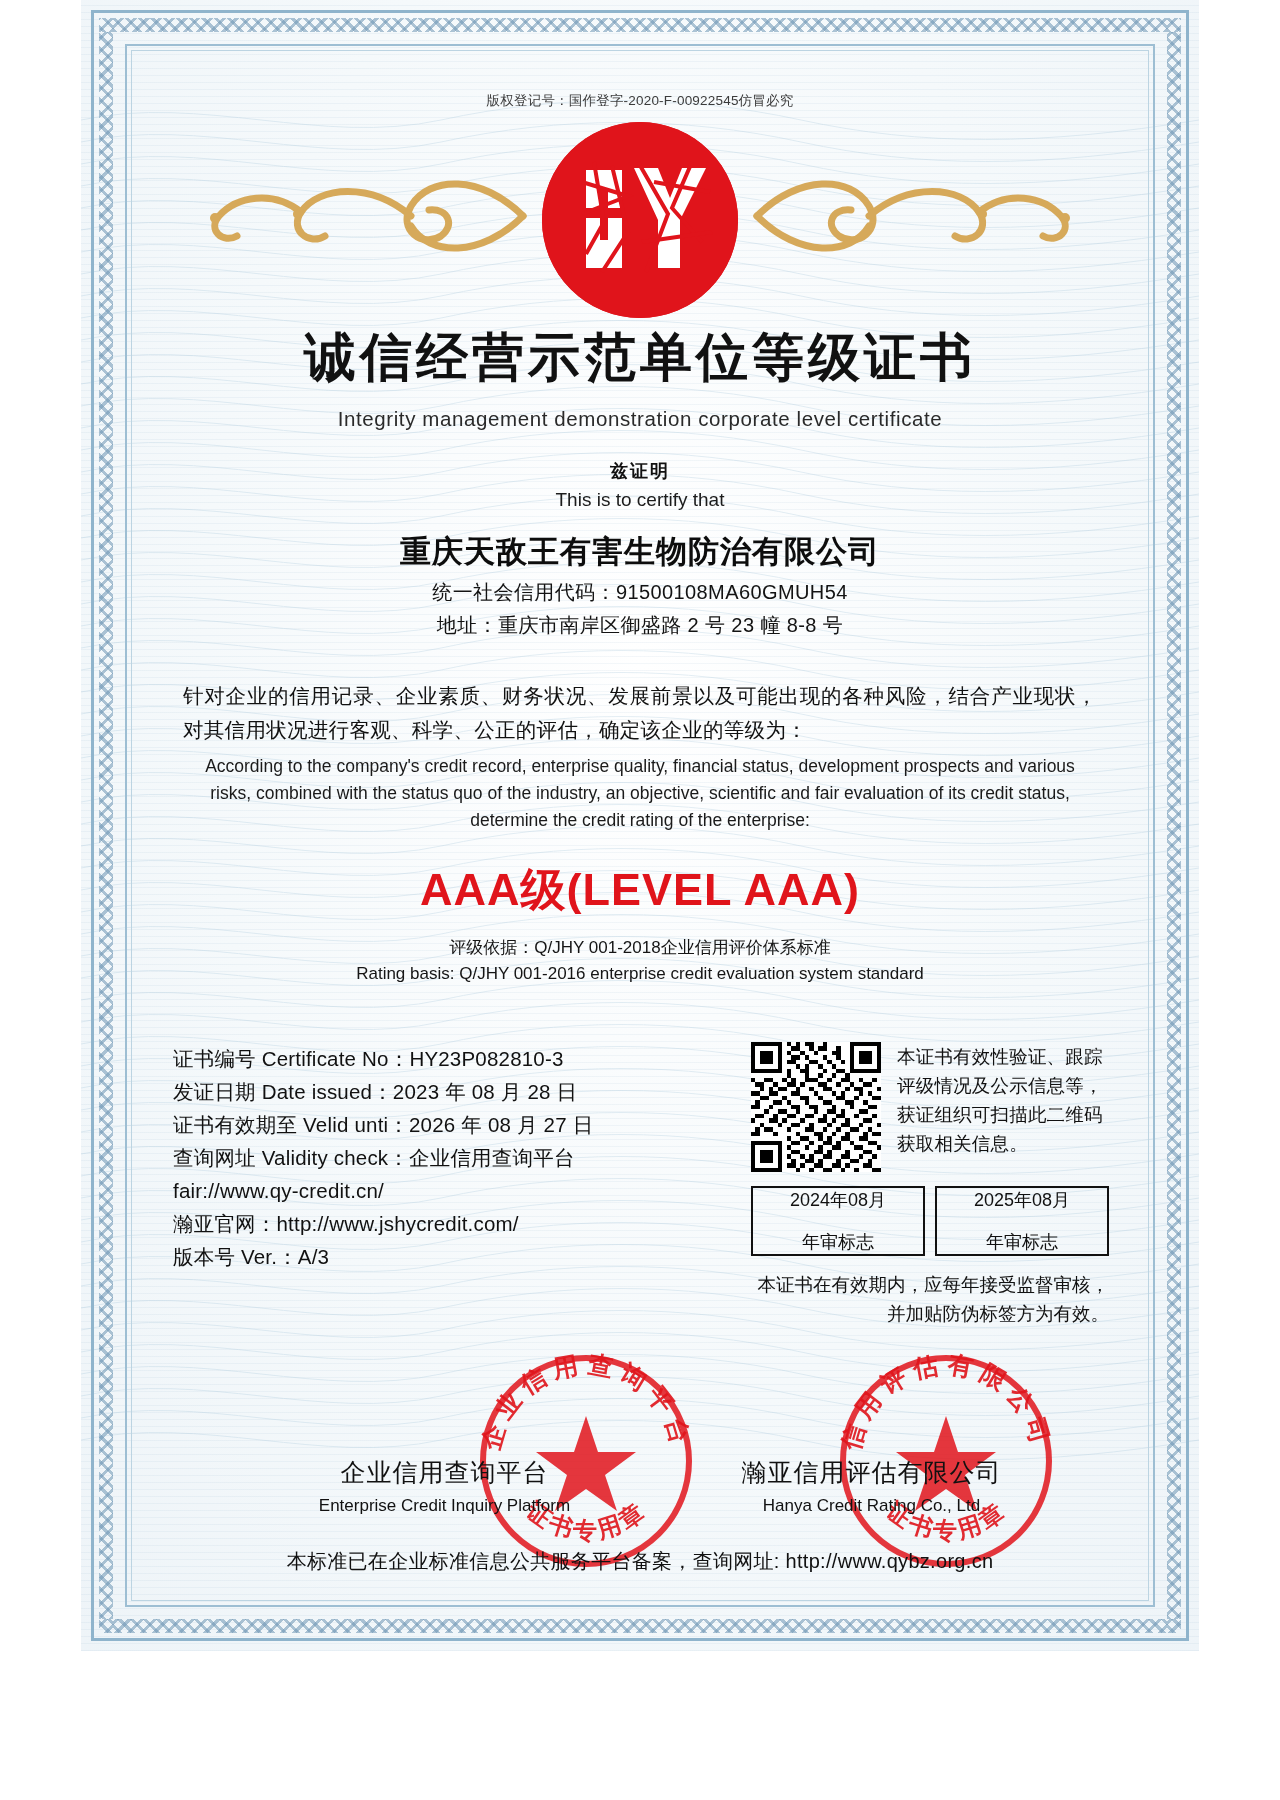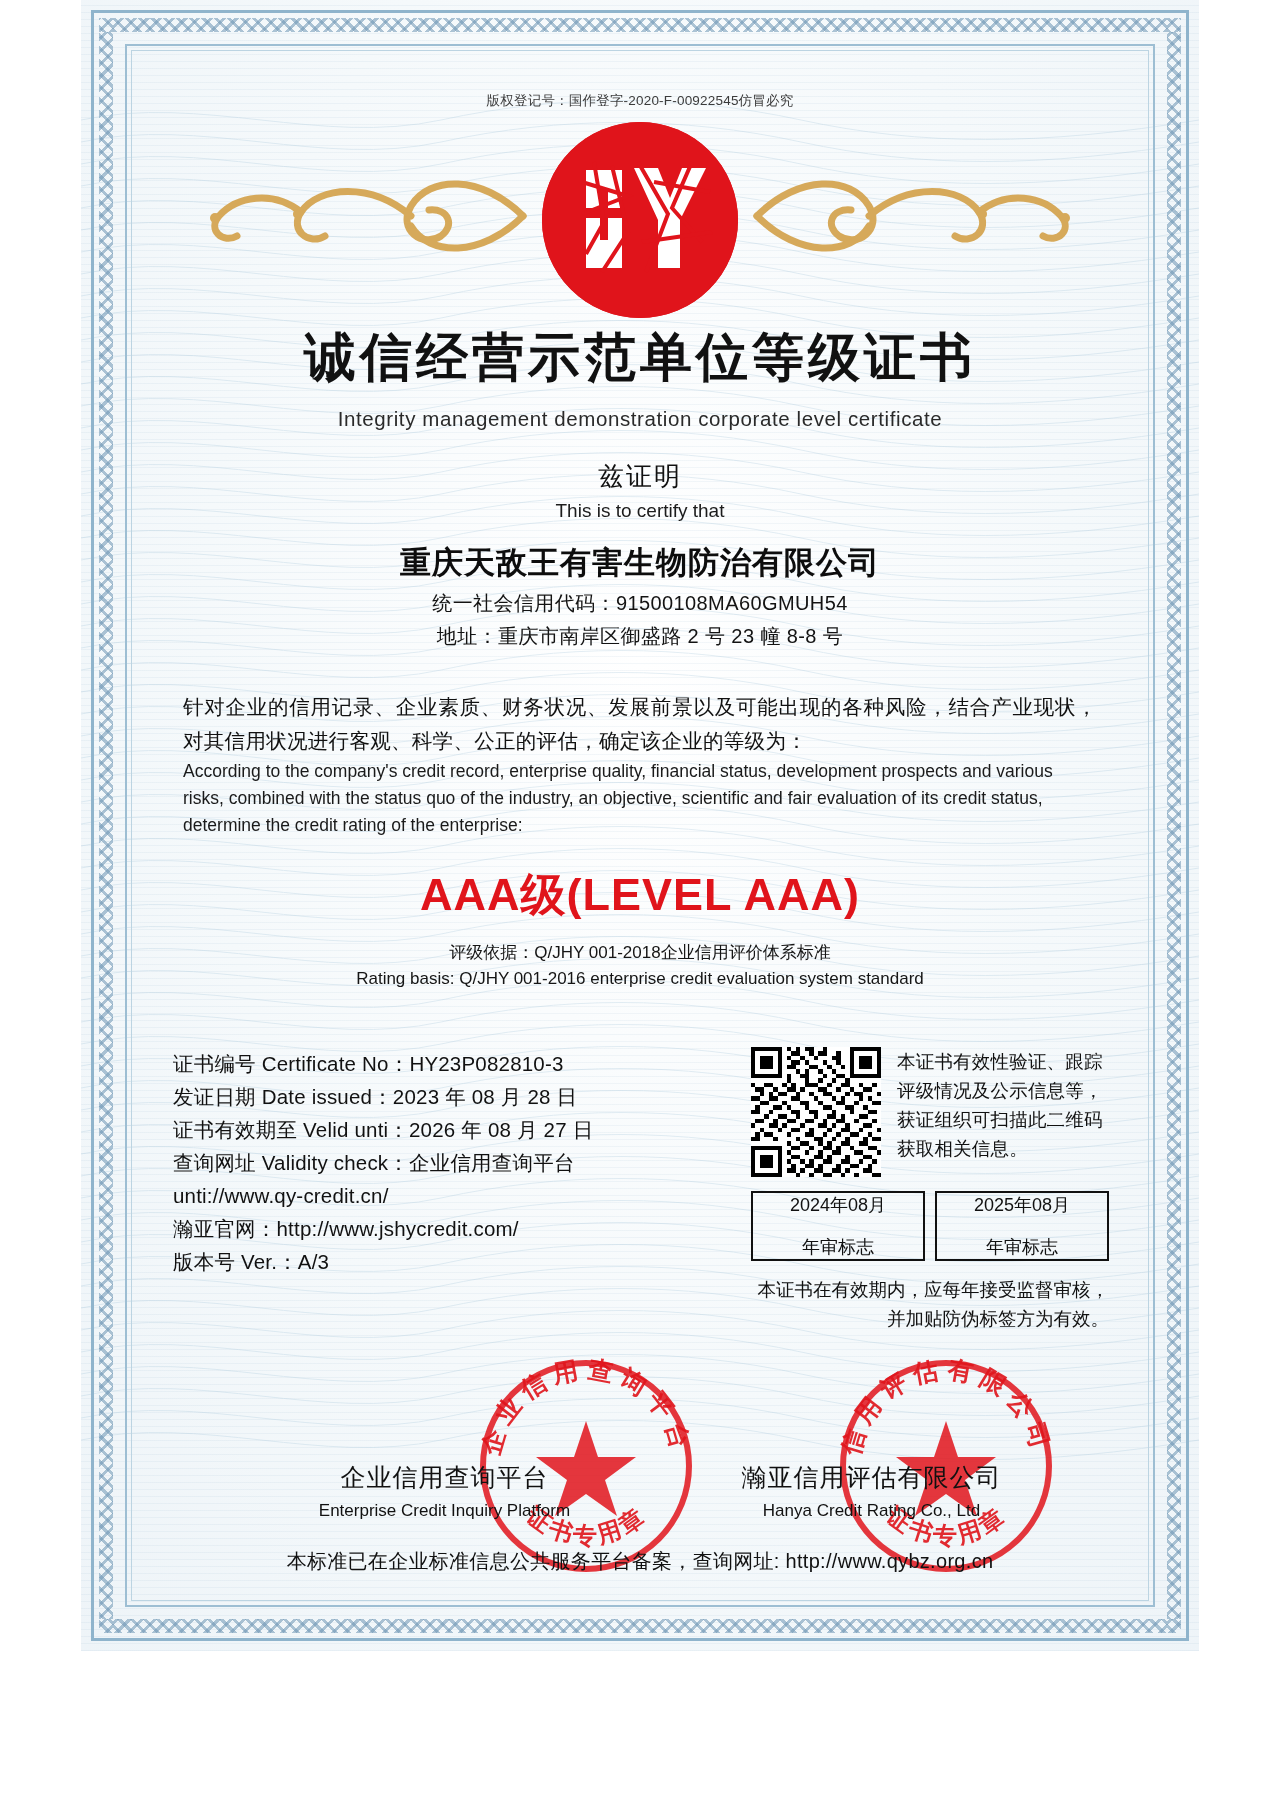--- a/index.html
+++ b/index.html
@@ -128,24 +128,25 @@
   .title-en {
     text-align: center;
     font-size: 20.5px;
     color: #2a2a2a;
     letter-spacing: 0.6px;
     margin-top: 14px;
   }
 
   .certify-cn {
     text-align: center;
-    font-size: 26px;
+    font-size: 18px;
     color: #111;
     margin-top: 28px;
     letter-spacing: 2px;
+    font-weight: bold;
   }
   .certify-en {
     text-align: center;
     font-size: 19px;
     color: #1c1c1c;
     margin-top: 6px;
   }
 
   .company-name {
     text-align: center;
@@ -171,21 +172,22 @@
     font-size: 20.5px;
     line-height: 34px;
     color: #111;
     text-align: justify;
     letter-spacing: 0.3px;
   }
   .para-en {
     font-size: 17.5px;
     line-height: 27px;
     color: #1a1a1a;
-    text-align: left;
+    margin-top: 6px;
+    text-align: center;
   }
 
   .level {
     text-align: center;
     font-weight: bold;
     font-size: 45px;
     color: #e0141b;
     margin-top: 26px;
     letter-spacing: 1px;
   }
@@ -471,21 +473,21 @@
     <div class="level">AAA级(LEVEL AAA)</div>
     <div class="basis-cn">评级依据：Q/JHY 001-2018企业信用评价体系标准</div>
     <div class="basis-en">Rating basis: Q/JHY 001-2016 enterprise credit evaluation system standard</div>
 
     <div class="detail-row">
       <div class="detail-left">
         <div class="detail-line">证书编号 Certificate No：HY23P082810-3</div>
         <div class="detail-line">发证日期 Date issued：2023 年 08 月 28 日</div>
         <div class="detail-line">证书有效期至 Velid unti：2026 年 08 月 27 日</div>
         <div class="detail-line">查询网址 Validity check：企业信用查询平台</div>
-        <div class="detail-line">unti://www.qy-credit.cn/</div>
+        <div class="detail-line">fair://www.qy-credit.cn/</div>
         <div class="detail-line">瀚亚官网：http://www.jshycredit.com/</div>
         <div class="detail-line">版本号 Ver.：A/3</div>
       </div>
 
       <div class="detail-right">
         <div class="qr-row">
           <svg class="qr-code" viewBox="0 0 29 29" shape-rendering="crispEdges">
             <rect width="29" height="29" fill="#ffffff"></rect>
             <g fill="#000000">
               <rect x="0" y="0" width="7" height="1"></rect>

